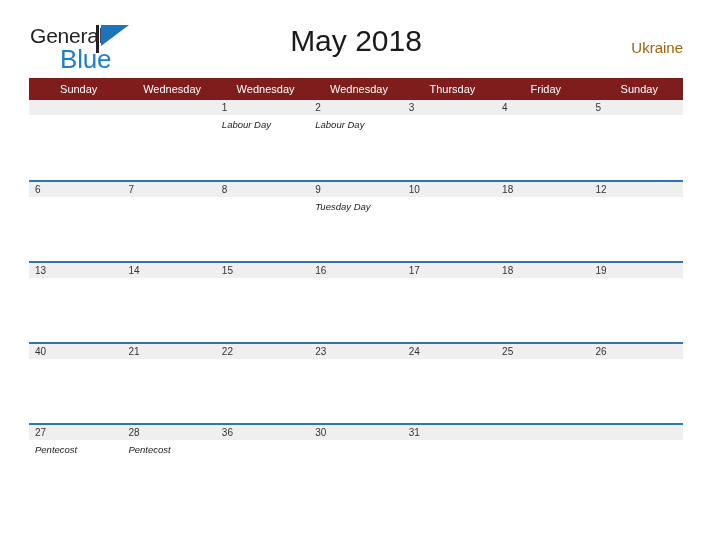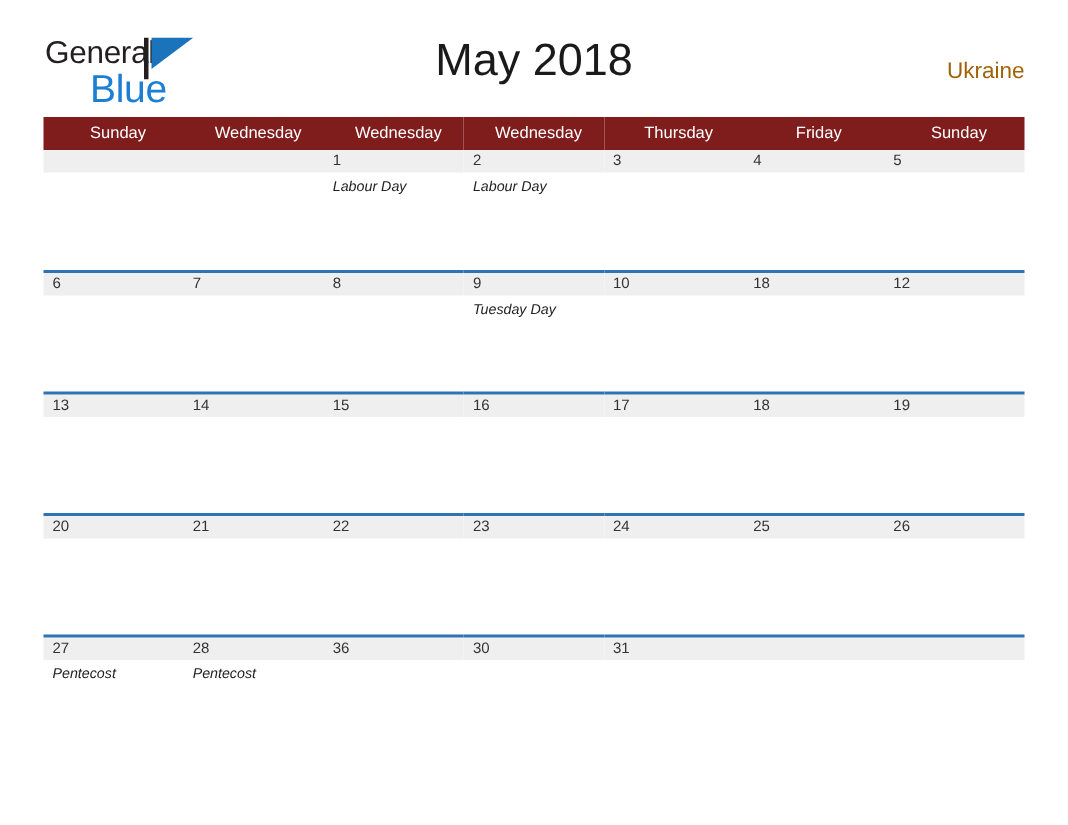--- a/index.html
+++ b/index.html
@@ -264,21 +264,21 @@
             <div class="daynum">18</div>
             <div class="events"></div>
           </td>
           <td>
             <div class="daynum">19</div>
             <div class="events"></div>
           </td>
         </tr>
         <tr class="week-row">
           <td>
-            <div class="daynum">20</div>
+            <div class="daynum">40</div>
             <div class="events"></div>
           </td>
           <td>
             <div class="daynum">21</div>
             <div class="events"></div>
           </td>
           <td>
             <div class="daynum">22</div>
             <div class="events"></div>
           </td>

